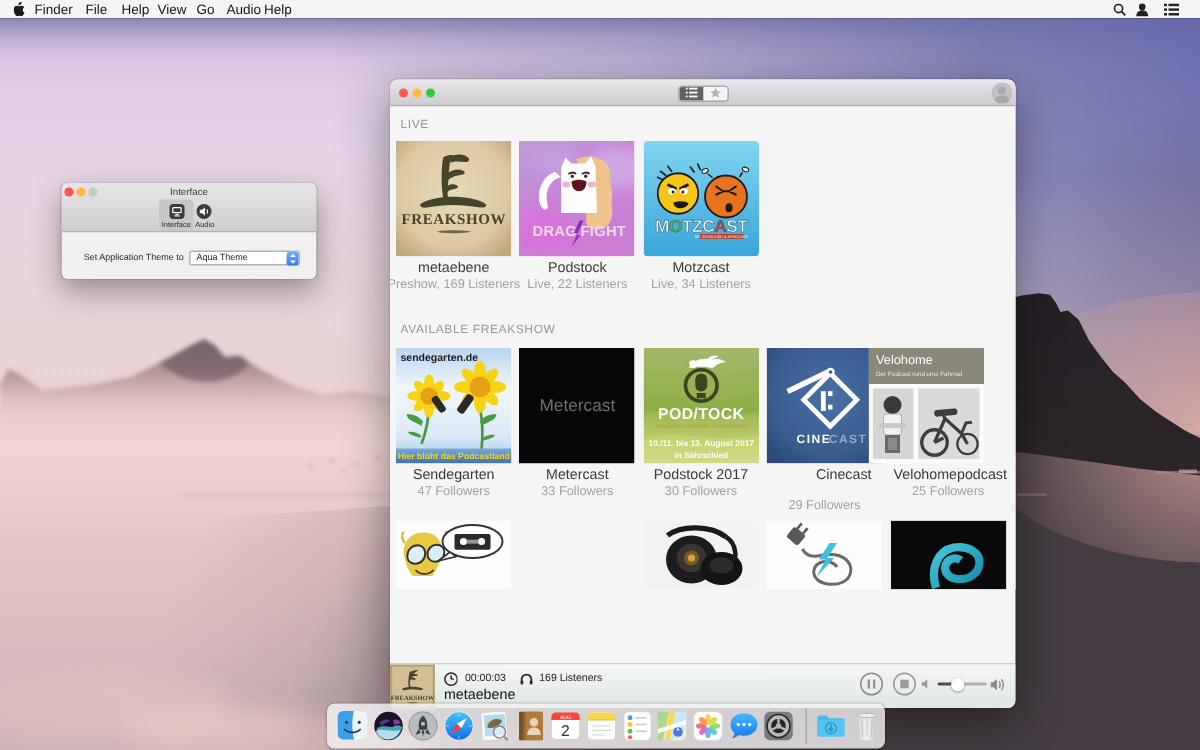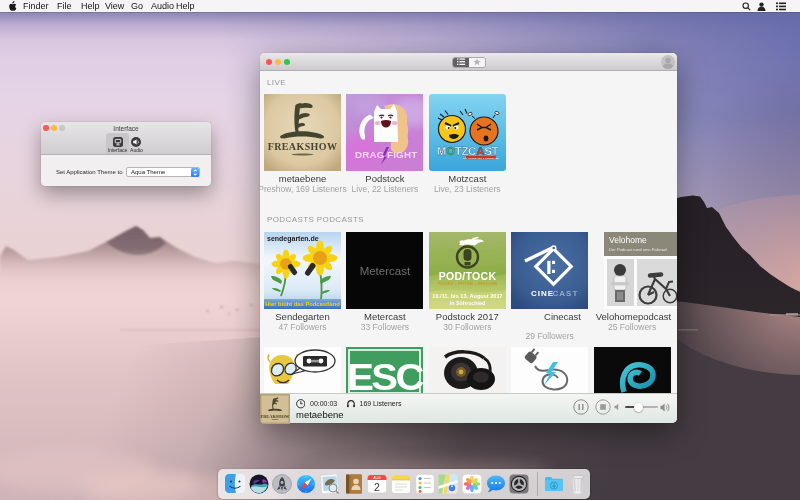--- a/index.html
+++ b/index.html
@@ -5,21 +5,21 @@
 * { margin:0; padding:0; box-sizing:border-box; }
 html,body { width:800px; height:500px; overflow:hidden; }
 body { font-family:"Liberation Sans", sans-serif; position:relative; background:#c5aeb3; }
 .abs { position:absolute; }
 
 
 #menubar { position:absolute; left:0; top:0; width:800px; height:12px; background:#f6f4f6; box-shadow:0 0.5px 0 rgba(0,0,0,0.25); z-index:50; font-size:9px; color:#151515; }
 #menubar span { position:absolute; top:1px; }
 
 
-#mainwin { position:absolute; left:260px; top:53px; width:417px; height:370px; border-radius:5px; background:#f6f5f6; box-shadow:0 10px 30px rgba(0,0,0,0.4), 0 0 1px rgba(0,0,0,0.4); z-index:20; }
+#mainwin { position:absolute; left:260px; top:53px; width:417px; height:419px; border-radius:5px; background:#f6f5f6; box-shadow:0 10px 30px rgba(0,0,0,0.4), 0 0 1px rgba(0,0,0,0.4); z-index:20; }
 #mw-title { position:absolute; left:0; top:0; width:100%; height:18px; border-radius:5px 5px 0 0; background:linear-gradient(#eae8ea,#cdcbcd); border-bottom:1px solid #b0aeb0; z-index:2; }
 .tl { position:absolute; top:6px; width:6px; height:6px; border-radius:50%; }
 #mw-body { position:absolute; left:0; top:0; width:100%; height:340px; overflow:hidden; background:#f6f5f6; border-radius:5px 5px 0 0; }
 .seclabel { position:absolute; left:7px; font-size:8px; letter-spacing:0.4px; color:#979797; }
 .tile { position:absolute; width:77px; height:77px; overflow:hidden; }
 .tname { position:absolute; width:77px; text-align:center; font-size:9.5px; color:#3a3a3a; }
 .tsub { position:absolute; width:90px; text-align:center; font-size:8.5px; color:#a2a2a2; }
 
 
 #player { position:absolute; left:0; bottom:0; width:100%; height:30px; border-radius:0 0 5px 5px; background:linear-gradient(#f4f6f4,#dfe7e3); border-top:1px solid #c8c8c8; }
@@ -307,23 +307,23 @@
         <text x="38.5" y="60.5" font-size="11.5" font-weight="bold" text-anchor="middle" letter-spacing="-0.3" font-family="Liberation Sans" stroke="#2a6a8a" stroke-width="0.4" fill="#fff">M<tspan fill="#5ab83a">O</tspan>TZC<tspan fill="#d83a28">A</tspan>ST</text>
         <rect x="37" y="62" width="30" height="3.2" fill="#c03a28"></rect>
         <text x="52" y="64.5" font-size="2.5" fill="#fff" text-anchor="middle" font-family="Liberation Sans">MIT SPRECHER &amp; SPRECHER</text>
       </svg>
     </div>
     <div class="tname" style="left:4px; top:120px">metaebene</div>
     <div class="tname" style="left:86.4px; top:120px">Podstock</div>
     <div class="tname" style="left:168.8px; top:120px">Motzcast</div>
     <div class="tsub" style="left:-2.5px; top:131px">Preshow, 169 Listeners</div>
     <div class="tsub" style="left:79.9px; top:131px">Live, 22 Listeners</div>
-    <div class="tsub" style="left:162.3px; top:131px">Live, 23 Listeners</div>
-
-    <div class="seclabel" style="top:162px">PODCASTS PODCASTS</div>
+    <div class="tsub" style="left:162.3px; top:131px">Live, 34 Listeners</div>
+
+    <div class="seclabel" style="top:162px">AVAILABLE FREAKSHOW</div>
 
     <div class="tile" id="t-sende" style="left:4px; top:179px">
       <svg width="77" height="77" viewBox="0 0 77 77">
         <defs>
             <linearGradient id="sgbg" x1="0" y1="0" x2="0" y2="77" gradientUnits="userSpaceOnUse">
           <stop offset="0" stop-color="#b8d4ee"></stop>
               <stop offset="0.35" stop-color="#f2f7fc"></stop>
               <stop offset="0.75" stop-color="#dceaf6"></stop>
               <stop offset="1" stop-color="#a8c8e8"></stop>
         </linearGradient>
@@ -424,21 +424,21 @@
         <path d="M42,8 C44,5 48,4.5 50,5.5 C48,6.5 46,7.5 45,8.5 Z" fill="#fff"></path>
         <circle cx="33" cy="10.8" r="2.6" fill="#fff"></circle>
         <path d="M30.6,10.8 L28,11.5 L30.7,12.2 Z" fill="#d88a1a"></path>
 
         <text x="38.5" y="47.5" font-size="10.5" font-weight="bold" fill="#fff" text-anchor="middle" font-family="Liberation Sans" letter-spacing="0.3">POD/TOCK</text>
         <text x="38.5" y="53.2" font-size="3.1" fill="#d8861f" text-anchor="middle" font-family="Liberation Sans" letter-spacing="0.2">PODCAST + FESTIVAL + MENSCHEN</text>
         <text x="38.5" y="65.5" font-size="5.6" font-weight="bold" fill="#fff" text-anchor="middle" font-family="Liberation Sans">10./11. bis 13. August 2017</text>
         <text x="38.5" y="73" font-size="5.4" font-weight="bold" fill="#fff" text-anchor="middle" font-family="Liberation Sans">in Söhrschied</text>
       </svg>
     </div>
-    <div class="tile" id="t-velo" style="left:344px; top:179px">
+    <div class="tile" id="t-velo" style="left:319px; top:179px">
       <svg width="77" height="77" viewBox="0 0 77 77">
         <rect width="77" height="77" fill="#fbfbfb"></rect>
         <rect x="0" y="0" width="77" height="24" fill="#8b887a"></rect>
         <text x="5" y="10.5" font-size="8.5" fill="#fff" font-family="Liberation Sans">Velohome</text>
         <text x="5" y="18.5" font-size="4.2" fill="#eae6da" font-family="Liberation Sans">Der Podcast rund ums Fahrrad</text>
         <rect x="3" y="27" width="27" height="47" fill="#d6d6d6"></rect>
         <rect x="33" y="27" width="41" height="47" fill="#dadada"></rect>
 
         <circle cx="16" cy="38" r="6" fill="#3a3a3a"></circle>
         <rect x="10" y="44" width="12" height="14" rx="2" fill="#f2f2f2" stroke="#999" stroke-width="0.5"></rect>
@@ -475,27 +475,20 @@
         <path d="M21,22.5 C21,18.8 23.8,16.2 27.3,16.2 C30.2,16.2 32.2,18.3 32.2,21.2 C32.2,24.8 29.5,27.5 26.1,27.5 C23.1,27.5 21,25.4 21,22.5 Z" fill="#dcedf4" stroke="#333" stroke-width="1.3"></path>
         <path d="M13,33 C16,36.5 22,36.5 25,33" stroke="#333" stroke-width="1.2" fill="none"></path>
         <path d="M6,15 C4,13 3.5,10 5,7.5 M32,14 C33.5,12 34,9.5 33,7" stroke="#d8b030" stroke-width="1.5" fill="none"></path>
 
         <ellipse cx="51" cy="14" rx="20" ry="11" fill="#fff" stroke="#333" stroke-width="1.3"></ellipse>
         <path d="M36,21 L28,27 L40,24 Z" fill="#fff" stroke="#333" stroke-width="1.1"></path>
         <rect x="39" y="9" width="24" height="10.5" rx="1.2" fill="#2a2a2a"></rect>
         <circle cx="45" cy="14" r="2.4" fill="#fff"></circle>
           <circle cx="57" cy="14" r="2.4" fill="#fff"></circle>
         <rect x="47" y="12.8" width="8" height="2.6" fill="#999"></rect>
-      </svg>
-    </div>
-    <div class="tile" id="t-r32" style="left:86.4px; top:294px; height:46px;">
-      <svg width="77" height="46" viewBox="0 0 77 46">
-        <rect width="77" height="46" fill="#3f9e5f"></rect>
-        <rect x="3" y="3" width="71" height="43" fill="none" stroke="#fff" stroke-width="1.6"></rect>
-        <text x="38.5" y="46" font-size="40" font-weight="bold" fill="#fff" text-anchor="middle" font-family="Liberation Sans" letter-spacing="-2.5" transform="scale(1,0.93)">ESC</text>
       </svg>
     </div>
     <div class="tile" id="t-r33" style="left:168.8px; top:294px; height:46px;">
       <svg width="77" height="46" viewBox="0 0 77 46">
         <rect width="77" height="46" fill="#f4f2f0"></rect>
         <ellipse cx="32" cy="26" rx="17" ry="16" fill="#1c1c1c"></ellipse>
         <ellipse cx="32" cy="25" rx="10" ry="9.5" fill="#3a3432"></ellipse>
         <circle cx="32" cy="25" r="5" fill="#7a5a22"></circle>
         <circle cx="32" cy="25" r="2.4" fill="#c8a84a"></circle>
         <ellipse cx="52" cy="32" rx="14" ry="11" fill="#141414"></ellipse>

